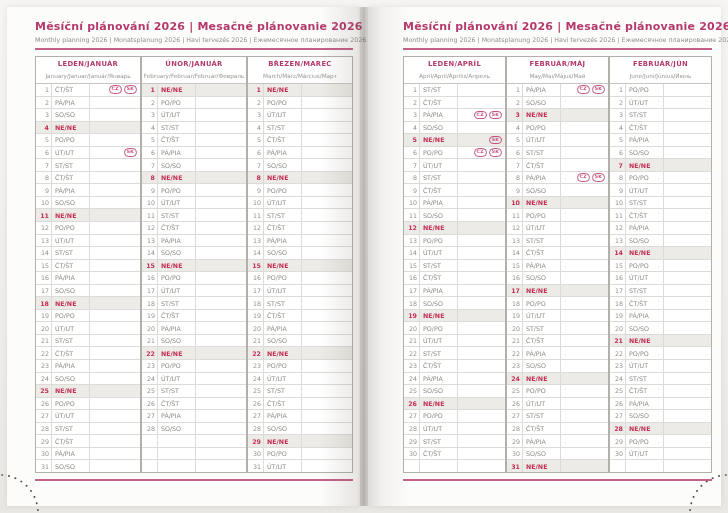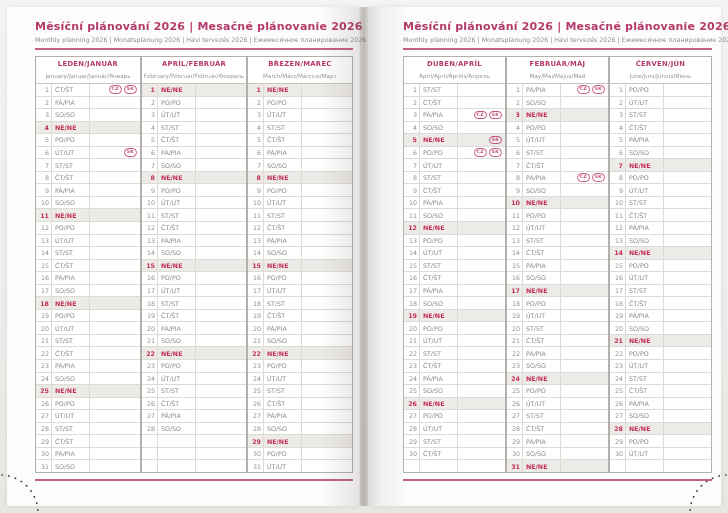--- a/index.html
+++ b/index.html
@@ -206,21 +206,21 @@
                 <span class="c-note"></span>
               </div>
               <div class="m-row">
                 <span class="c-num">31</span>
                 <span class="c-day">SO/SO</span>
                 <span class="c-note"></span>
               </div>
             </div>
           </div>
           <div class="month">
-            <div class="m-head">APRÍL/FEBRUÁR</div>
+            <div class="m-head">ÚNOR/JANUÁR</div>
             <div class="m-sub">February/Februar/Február/Февраль</div>
             <div class="m-grid">
               <div class="m-row sun">
                 <span class="c-num">1</span>
                 <span class="c-day">NE/NE</span>
                 <span class="c-note"></span>
               </div>
               <div class="m-row">
                 <span class="c-num">2</span>
                 <span class="c-day">PO/PO</span>
@@ -539,21 +539,21 @@
     </div>
   </div>
 
   <div class="page page-right">
     <div class="page-inner">
       <div class="p-title">Měsíční plánování 2026 | Mesačné plánovanie 2026</div>
       <div class="p-sub">Monthly planning 2026 | Monatsplanung 2026 | Havi tervezés 2026 | Ежемесячное планирование 2026</div>
       <div class="rule rule-top"></div>
       <div class="months" id="months-right">
           <div class="month">
-            <div class="m-head">DUBEN/APRÍL</div>
+            <div class="m-head">LEDEN/APRÍL</div>
             <div class="m-sub">April/April/Április/Апрель</div>
             <div class="m-grid">
               <div class="m-row">
                 <span class="c-num">1</span>
                 <span class="c-day">ST/ST</span>
                 <span class="c-note"></span>
               </div>
               <div class="m-row">
                 <span class="c-num">2</span>
                 <span class="c-day">ČT/ŠT</span>
@@ -875,21 +875,21 @@
                 <span class="c-note"></span>
               </div>
               <div class="m-row sun">
                 <span class="c-num">31</span>
                 <span class="c-day">NE/NE</span>
                 <span class="c-note"></span>
               </div>
             </div>
           </div>
           <div class="month">
-            <div class="m-head">ČERVEN/JÚN</div>
+            <div class="m-head">FEBRUÁR/JÚN</div>
             <div class="m-sub">June/Juni/Június/Июнь</div>
             <div class="m-grid">
               <div class="m-row">
                 <span class="c-num">1</span>
                 <span class="c-day">PO/PO</span>
                 <span class="c-note"></span>
               </div>
               <div class="m-row">
                 <span class="c-num">2</span>
                 <span class="c-day">ÚT/UT</span>

